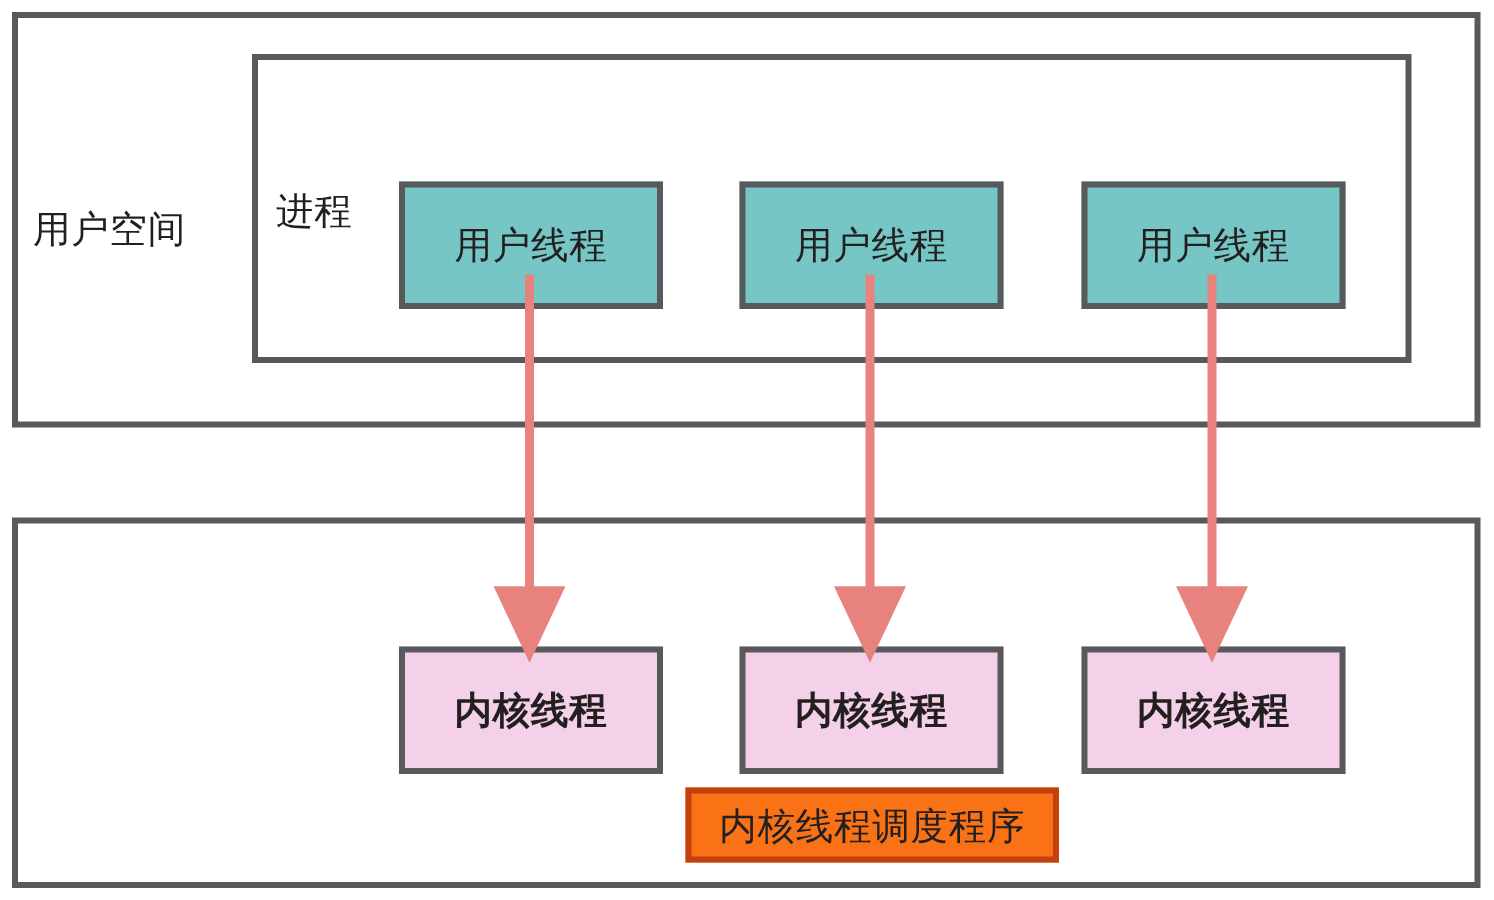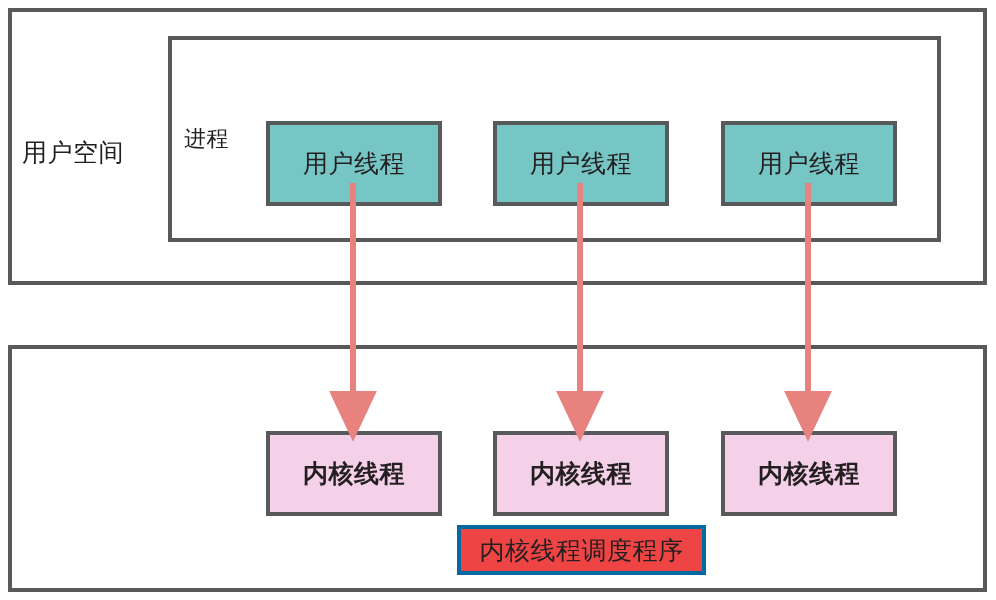--- a/index.html
+++ b/index.html
@@ -42,21 +42,21 @@
   #kernel-space-label { left: 22px; top: 455px; }
 
   
   #process-box {
     left: 168px; top: 36px; width: 773px; height: 206px;
     border: 4px solid #58595b;
     background: transparent;
   }
   #process-label {
     left: 184px; top: 128px;
-    font-size: 22px;
+    font-size: 25px;
     color: #231f20;
     line-height: 1;
     white-space: nowrap;
     letter-spacing: 0.5px;
   }
 
   
   .node {
     border: 4px solid #58595b;
     display: flex;
@@ -72,22 +72,22 @@
   .node.user-thread   { top: 98px;  width: 176px; height: 85px; }
   .node.kernel-thread { top: 408px; width: 176px; height: 85px; font-weight: bold; }
 
   .col-0 { left: 266px; }
   .col-1 { left: 493px; }
   .col-2 { left: 721px; }
 
   
   #scheduler-box {
     left: 457px; top: 525px; width: 249px; height: 50px;
-    border: 4px solid #0369a1;
-    background: #ef4444;
+    border: 4px solid #c2410c;
+    background: #f97316;
     display: flex;
     align-items: center;
     justify-content: center;
     font-size: 25px;
     color: #231f20;
     line-height: 1;
     white-space: nowrap;
     letter-spacing: 0.5px;
   }
 

